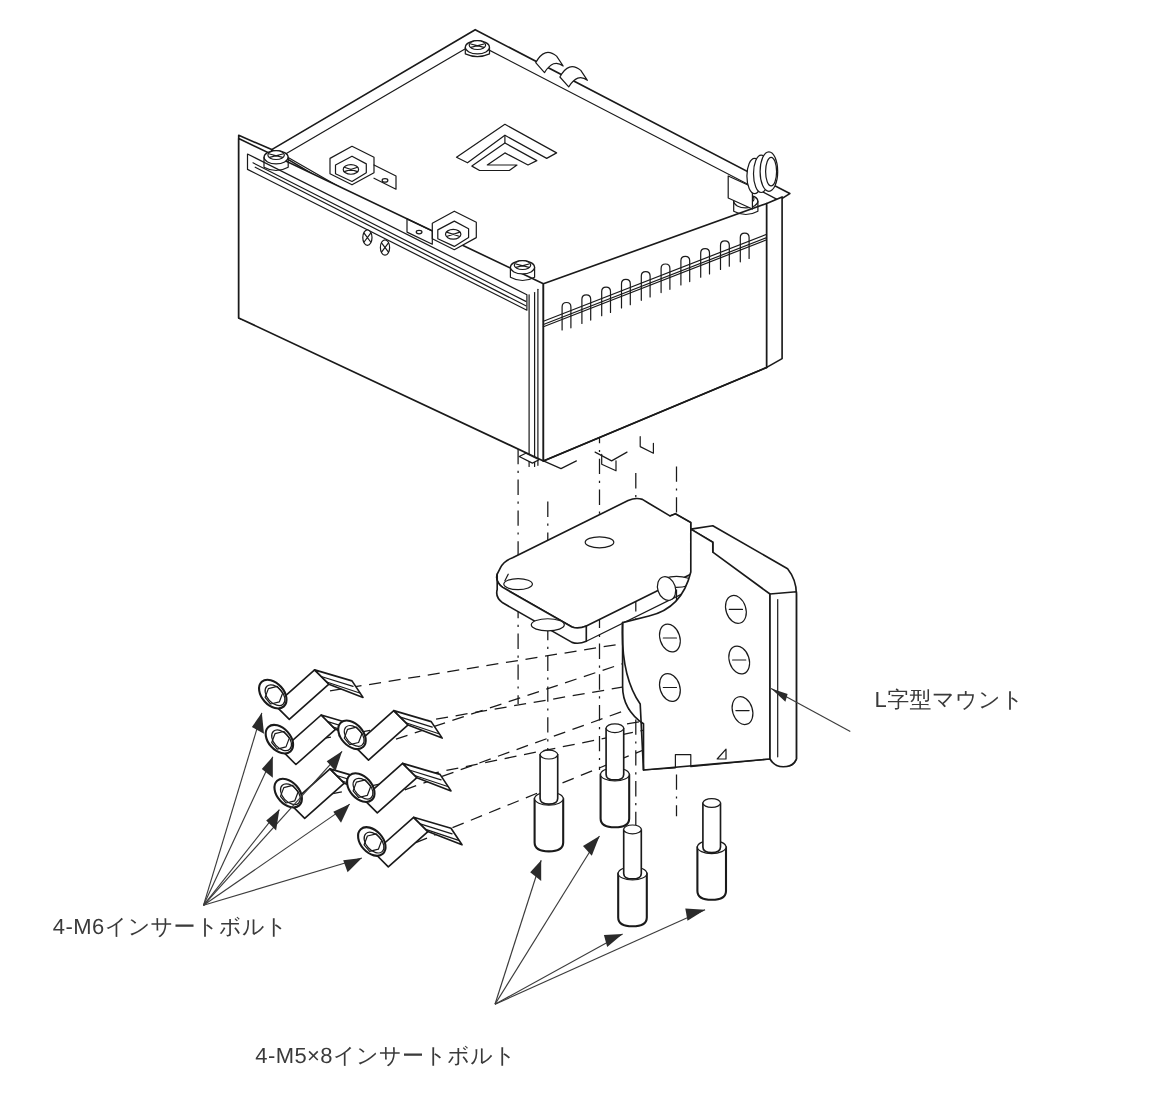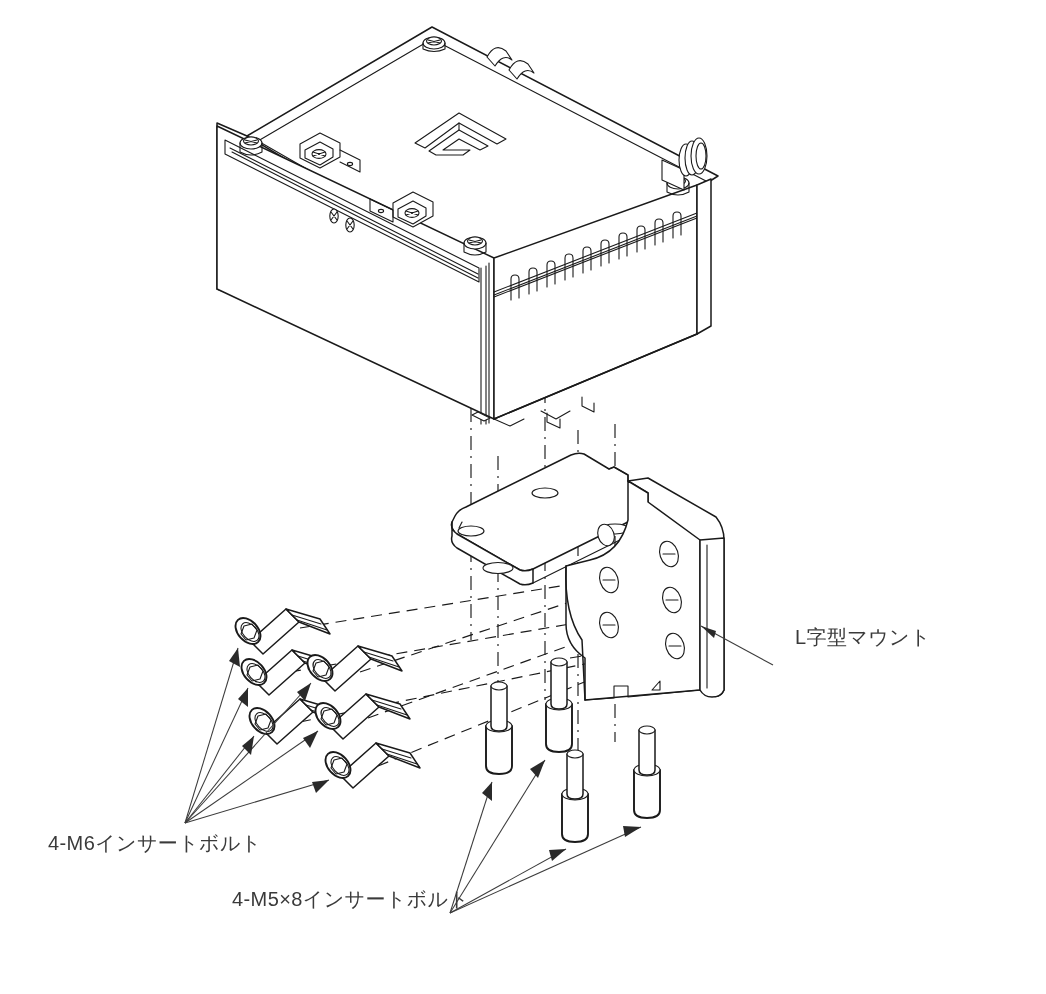--- a/index.html
+++ b/index.html
@@ -40,21 +40,21 @@
     position: absolute;
     font-family: "Liberation Sans", "DejaVu Sans", sans-serif;
     font-size: 20px;
     color: #3a3a3a;
     white-space: nowrap;
     letter-spacing: 0.4px;
     line-height: 1;
   }
   #label-lmount  { left: 779px; top: 627px; margin-left: 16px; }
   #label-m6      { left: 48px;  top: 833px; }
-  #label-m5      { left: 232px; top: 889px; }
+  #label-m5      { left: 232px; top: 950px; }
 </style>
 </head>
 <body>
 
 <div id="diagram-root">
 
 <svg id="drawing" viewBox="0 0 1046 994">
 
   <g>
 

